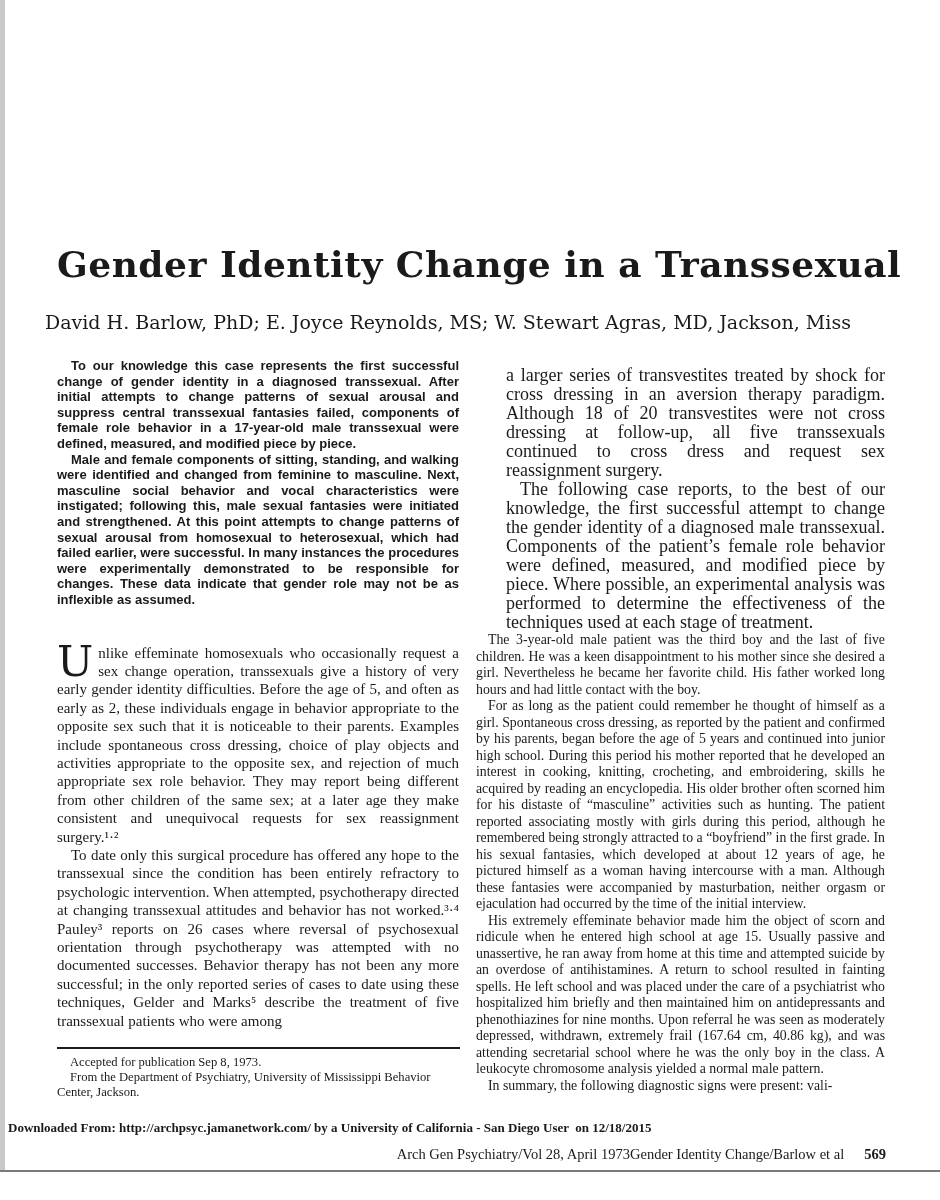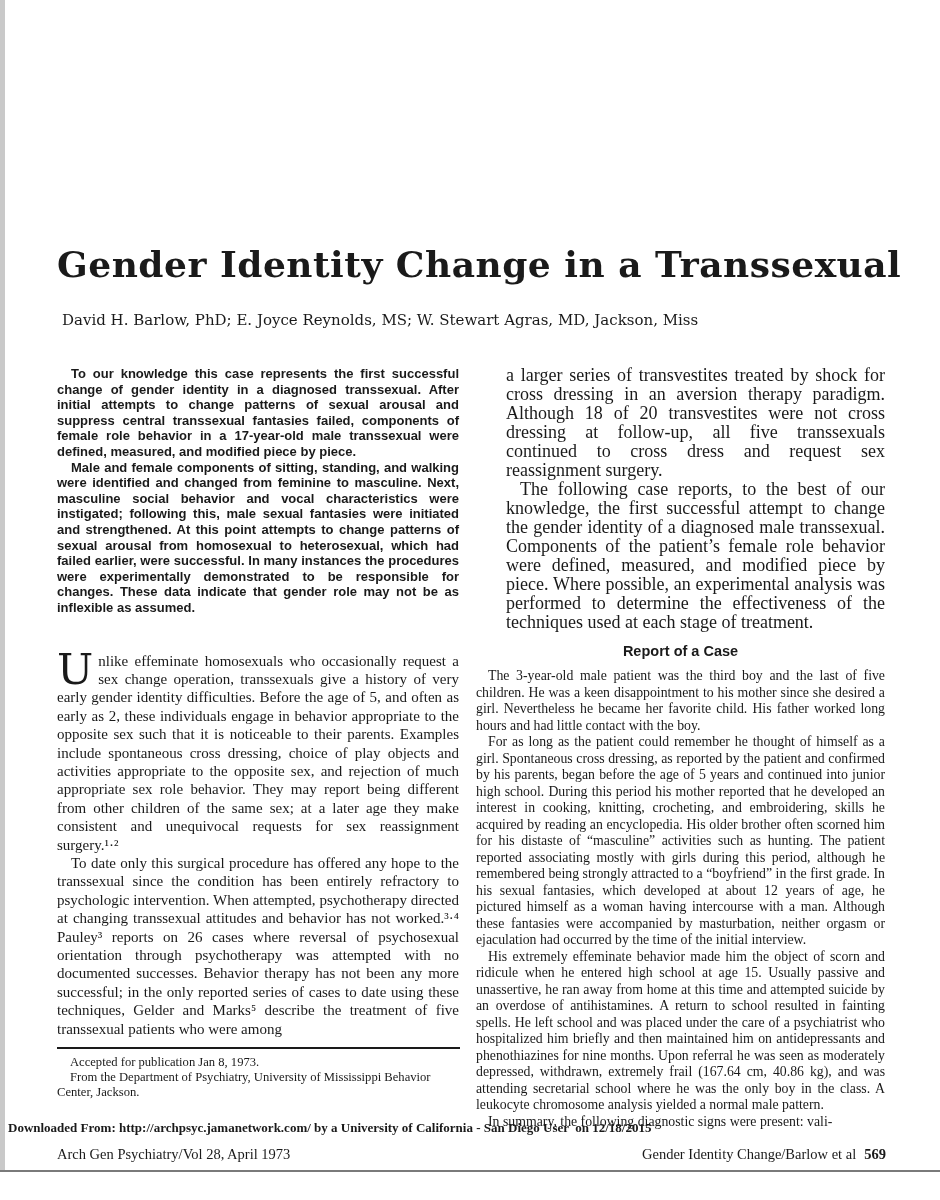--- a/index.html
+++ b/index.html
@@ -24,28 +24,28 @@
     position: absolute;
     left: 57px; top: 243px;
     width: 830px;
     font-family: "DejaVu Serif", serif;
     font-size: 36px;
     letter-spacing: 0.5px;
     white-space: nowrap;
   }
   .authors-line {
     position: absolute;
-    left: 62px; top: 311px;
+    left: 45px; top: 311px;
     width: 820px;
     font-family: "DejaVu Serif", serif;
-    font-size: 15px;
+    font-size: 19px;
   }
   .col-left {
     position: absolute;
-    left: 57px; top: 366px;
+    left: 57px; top: 358px;
     width: 402px;
   }
   .col-right {
     position: absolute;
     left: 476px; top: 366px;
     width: 409px;
   }
   .abstract p {
     font-family: "Liberation Sans", sans-serif;
     font-weight: bold;
@@ -100,25 +100,25 @@
     width: 403px;
     font-size: 12.6px;
     line-height: 15.2px;
   }
   .footnotes p { text-indent: 13px; }
   .page-footer {
     position: absolute;
     left: 57px; top: 1146px;
     width: 829px;
     display: flex;
-    justify-content: space-between;
+    justify-content: flex-end;
     align-items: baseline;
     font-size: 14.5px;
   }
-  .running-head-group { display: flex; align-items: baseline; gap: 8px; }
+  .running-head-group { display: flex; align-items: baseline; gap: 20px; }
   .page-number { font-weight: bold; }
   .page-bottom-line {
     position: absolute;
     left: 0; top: 1170px;
     width: 940px; height: 2px;
     background: #7a7a7a;
   }
   .download-banner {
     position: absolute;
     left: 8px; top: 1120px;
@@ -147,32 +147,31 @@
       <p><span class="dropcap">U</span><span>nlike effeminate homosexuals who occasionally request a sex change operation, transsexuals give a history of very early gender identity difficulties. Before the age of 5, and often as early as 2, these individuals engage in behavior appropriate to the opposite sex such that it is noticeable to their parents. Examples include spontaneous cross dressing, choice of play objects and activities appropriate to the opposite sex, and rejection of much appropriate sex role behavior. They may report being different from other children of the same sex; at a later age they make consistent and unequivocal requests for sex reassignment surgery.¹·²</span></p>
       <p class="indent">To date only this surgical procedure has offered any hope to the transsexual since the condition has been entirely refractory to psychologic intervention. When attempted, psychotherapy directed at changing transsexual attitudes and behavior has not worked.³·⁴ Pauley³ reports on 26 cases where reversal of psychosexual orientation through psychotherapy was attempted with no documented successes. Behavior therapy has not been any more successful; in the only reported series of cases to date using these techniques, Gelder and Marks⁵ describe the treatment of five transsexual patients who were among</p>
     </div>
   </div>
 
   <div class="col-right">
     <div class="body-text">
       <p>a larger series of transvestites treated by shock for cross dressing in an aversion therapy paradigm. Although 18 of 20 transvestites were not cross dressing at follow-up, all five transsexuals continued to cross dress and request sex reassignment surgery.</p>
       <p class="indent">The following case reports, to the best of our knowledge, the first successful attempt to change the gender identity of a diagnosed male transsexual. Components of the patient’s female role behavior were defined, measured, and modified piece by piece. Where possible, an experimental analysis was performed to determine the effectiveness of the techniques used at each stage of treatment.</p>
     </div>
-    <h2 class="section-heading">Report of a Case</h2>
     <div class="case-text">
       <p>The 3-year-old male patient was the third boy and the last of five children. He was a keen disappointment to his mother since she desired a girl. Nevertheless he became her favorite child. His father worked long hours and had little contact with the boy.</p>
       <p>For as long as the patient could remember he thought of himself as a girl. Spontaneous cross dressing, as reported by the patient and confirmed by his parents, began before the age of 5 years and continued into junior high school. During this period his mother reported that he developed an interest in cooking, knitting, crocheting, and embroidering, skills he acquired by reading an encyclopedia. His older brother often scorned him for his distaste of “masculine” activities such as hunting. The patient reported associating mostly with girls during this period, although he remembered being strongly attracted to a “boyfriend” in the first grade. In his sexual fantasies, which developed at about 12 years of age, he pictured himself as a woman having intercourse with a man. Although these fantasies were accompanied by masturbation, neither orgasm or ejaculation had occurred by the time of the initial interview.</p>
       <p>His extremely effeminate behavior made him the object of scorn and ridicule when he entered high school at age 15. Usually passive and unassertive, he ran away from home at this time and attempted suicide by an overdose of antihistamines. A return to school resulted in fainting spells. He left school and was placed under the care of a psychiatrist who hospitalized him briefly and then maintained him on antidepressants and phenothiazines for nine months. Upon referral he was seen as moderately depressed, withdrawn, extremely frail (167.64 cm, 40.86 kg), and was attending secretarial school where he was the only boy in the class. A leukocyte chromosome analysis yielded a normal male pattern.</p>
       <p>In summary, the following diagnostic signs were present: vali-</p>
     </div>
   </div>
 
   <div class="footnote-rule"></div>
   <div class="footnotes">
-    <p>Accepted for publication Jan 8, 1973.</p>
+    <p>Accepted for publication Sep 8, 1973.</p>
     <p>From the Department of Psychiatry, University of Mississippi Behavior Center, Jackson.</p>
   </div>
 
   <div class="page-footer">
     <span>Arch Gen Psychiatry/Vol 28, April 1973</span>
     <span class="running-head-group">
       <span>Gender Identity Change/Barlow et al</span>
       <span class="page-number">569</span>
     </span>
   </div>

